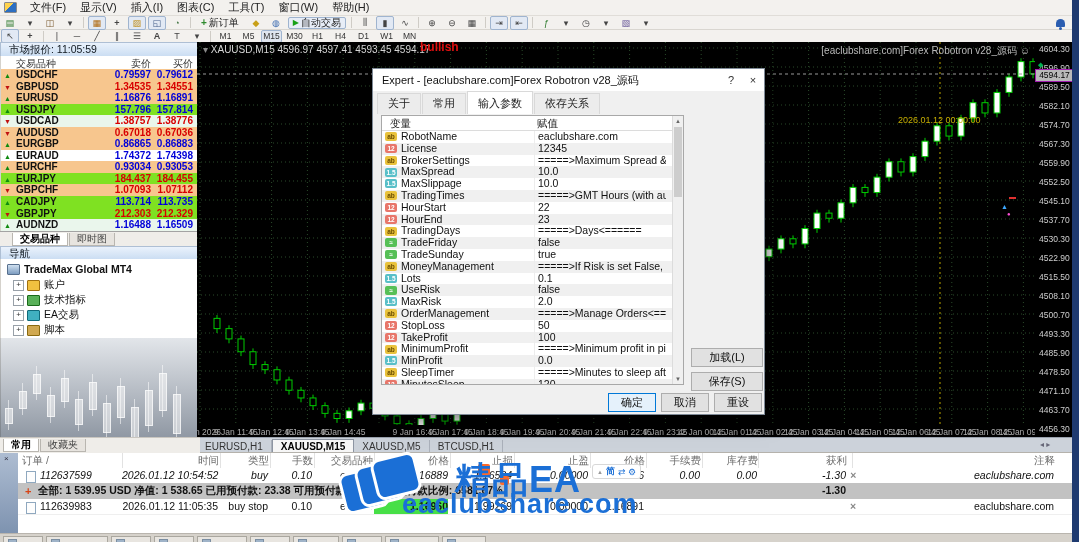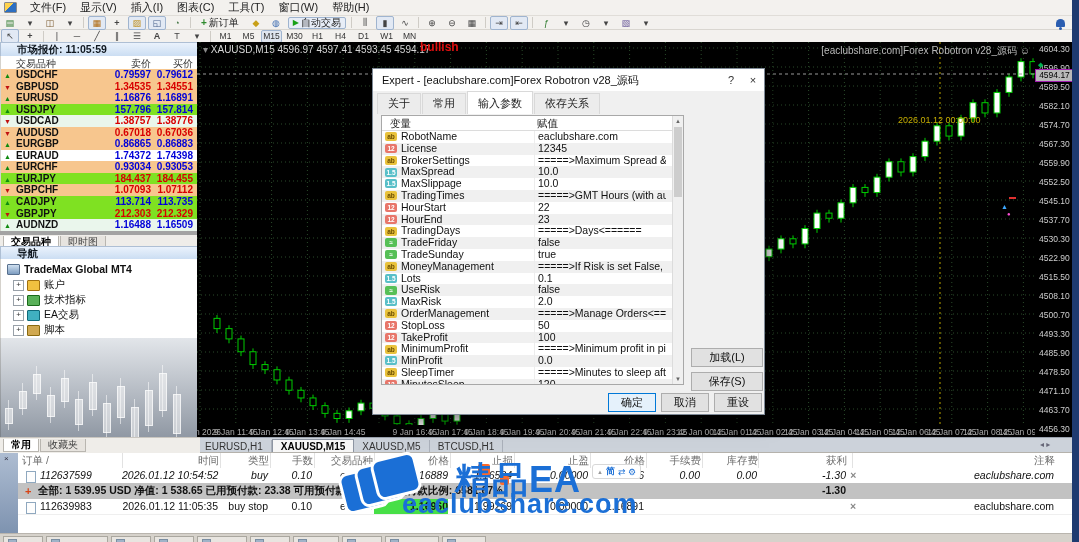--- a/index.html
+++ b/index.html
@@ -16,21 +16,21 @@
   .tbi{min-width:16px;height:12px;display:flex;align-items:center;justify-content:center;margin:0 1px;font-size:9px;color:#444;border:1px solid transparent;border-radius:2px}
   .tbi.pressed{background:#e2e9f4;border-color:#9fb4cf}
   .tbtn{display:flex;align-items:center;height:12px;padding:0 4px;margin:0 2px;font-size:10px;color:#222;border:1px solid transparent;border-radius:2px}
   .tbtn.pressed{background:#e7edf7;border-color:#9fb4cf}
   .sep{width:1px;height:11px;background:#cfccc6;margin:0 3px}
   .tf{min-width:19px;height:11px;display:flex;align-items:center;justify-content:center;font-size:8.5px;color:#333;margin:0 1px;border:1px solid transparent;border-radius:2px}
   .tf.active{background:#dfe5ee;border-color:#9fb4cf}
   .bell{width:9px;height:8px;border-radius:5px 5px 1px 1px;background:#2a5db0;position:relative}
   .bell:after{content:"";position:absolute;left:3px;bottom:-3px;width:3px;height:3px;border-radius:50%;background:#2a5db0}
   
-  .panel-title{background:linear-gradient(180deg,#eaf2fc,#c9dcf2);border:1px solid #aebfd4;font-weight:bold;display:flex;align-items:center;padding:0 16px;color:#101820}
+  .panel-title{background:linear-gradient(180deg,#eaf2fc,#c9dcf2);border:1px solid #aebfd4;font-weight:normal;display:flex;align-items:center;padding:0 8px;color:#101820}
   .pclose{margin-left:auto;color:#555;font-size:10px;font-weight:bold}
   .mwhead span{color:#333}
   .mwrow{position:relative;height:11.55px;line-height:11.5px}
   .mwrow .sym{position:absolute;left:15px;font-weight:bold;color:#111;font-size:10px}
   .mwrow .arr{position:absolute;left:3px;font-size:7px;top:1px}
   .mwrow .bid,.mwrow .ask{position:absolute;text-align:right;font-weight:bold;font-size:10px}
   .mwrow .bid{left:88px;width:62px}
   .mwrow .ask{left:130px;width:62px}
   .btab{display:inline-flex;align-items:center;height:12px;padding:0 7px;font-size:10px;color:#444;border:1px solid #b9b6b0;border-top:none;background:#e7e4df;margin-right:1px}
   .btab.active{background:#fff;font-weight:bold;color:#000}
@@ -270,21 +270,21 @@
       <span class="bid" style="color: rgb(216, 0, 0);">212.303</span>
       <span class="ask" style="color: rgb(216, 0, 0);">212.329</span>
     </div>
     <div class="mwrow" style="background: rgb(234, 246, 236);">
       <span class="arr" style="color: rgb(14, 138, 14);">▲</span>
       <span class="sym">AUDNZD</span>
       <span class="bid" style="color: rgb(0, 0, 216);">1.16488</span>
       <span class="ask" style="color: rgb(0, 0, 216);">1.16509</span>
     </div>
   </div>
-<div class="abs" id="mw-tabs" style="left:0;top:231px;width:197px;height:15px;background:#efede9;border-top:4px solid #a3a3a3;padding-left:3px"><span class="btab active">交易品种</span><span class="btab">即时图</span></div>
+<div class="abs" id="mw-tabs" style="left:0;top:231px;width:197px;height:15px;background:#efede9;border-top:1px solid #a3a3a3;padding-left:12px"><span class="btab active">交易品种</span><span class="btab">即时图</span></div>
 
 <div class="abs panel-title" style="left:0;top:246px;width:197px;height:13px">
   <span style="font-size:10.5px">导航</span>
   <span class="pclose"></span>
 </div>
 <div class="abs" id="nav-body" style="left:0;top:259px;width:197px;height:178px;background:#fff;border-left:1px solid #d5d2cc">
     <div class="tree-item abs" style="top: 4px;">
       <span class="nicon" style="background: linear-gradient(rgb(207, 224, 240), rgb(125, 156, 192)); border: 1px solid rgb(87, 112, 142);"></span>
       <span style="font-weight: bold;">TradeMax Global MT4</span>
     </div>

